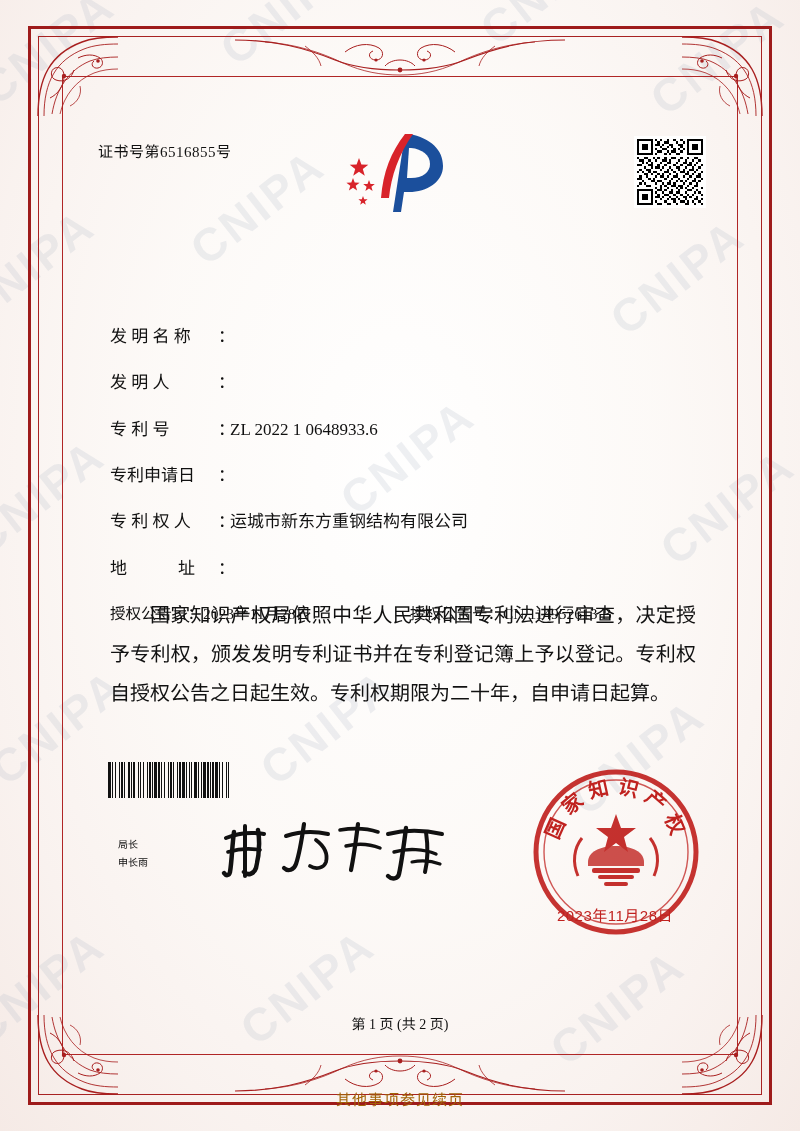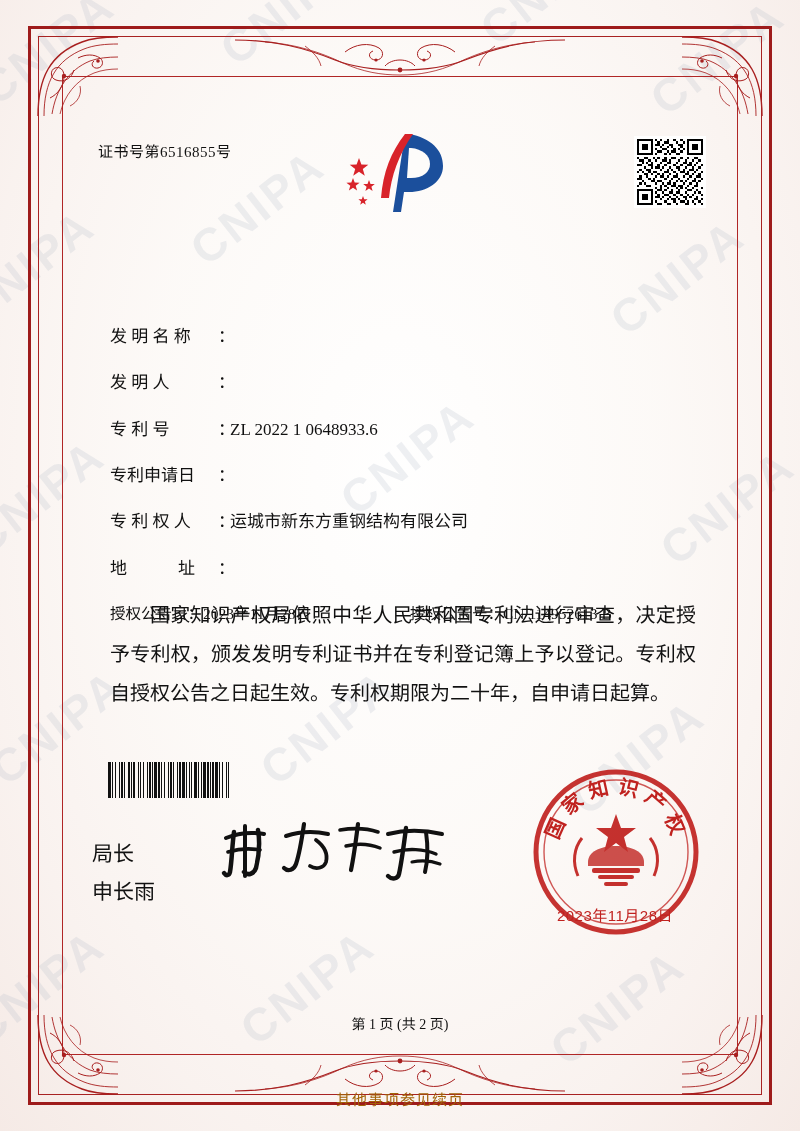--- a/index.html
+++ b/index.html
@@ -227,23 +227,23 @@
     overflow: hidden;
   }
   .barcode i {
     display: block;
     background: #111;
     height: 100%;
   }
 
   .sign-block {
     position: absolute;
-    left: 30px;
+    left: 56px;
     top: 760px;
-    font-size: 21px;
+    font-size: 10px;
     line-height: 1.8;
     color: #111;
   }
   .signature {
     position: absolute;
     left: 150px;
     top: 740px;
     width: 250px;
     height: 70px;
     color: #111;

